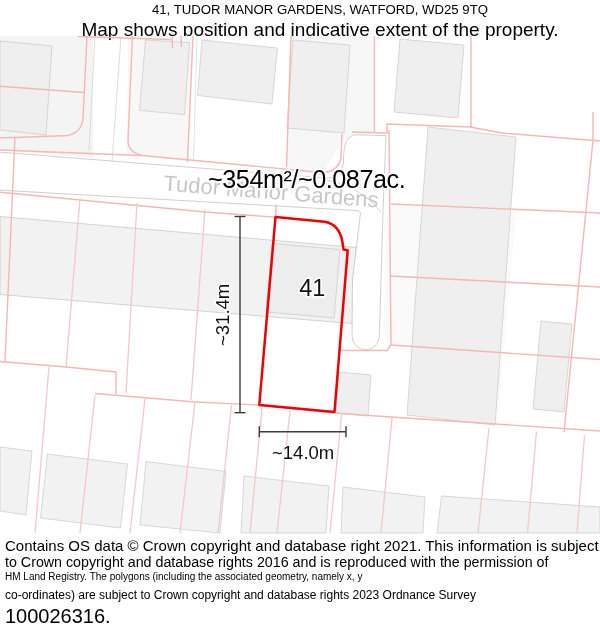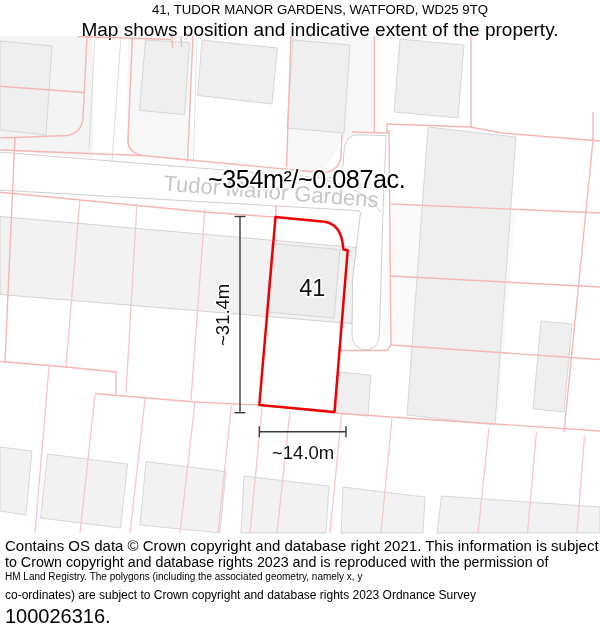--- a/index.html
+++ b/index.html
@@ -168,20 +168,20 @@
       <path d="M346,426.2 L346,437.2"></path>
     </g>
 
     <text x="272" y="459" font-size="18.5" fill="#111" class="halo" font-family="Liberation Sans, sans-serif">~14.0m</text>
 
     <text x="208" y="187.5" font-size="25.2" letter-spacing="-0.45" fill="#000" class="halo" font-family="Liberation Sans, sans-serif">~354m²/~0.087ac.</text>
   </svg>
 
   <div class="ftr" style="top:536.5px;font-size:15px;">Contains OS data © Crown copyright and database right 2021. This information is subject</div>
 
-  <div class="ftr" style="top:553.5px;font-size:14.25px;">to Crown copyright and database rights 2023 and is reproduced with the permission of</div>
+  <div class="ftr" style="top:553.5px;font-size:14.25px;">to Crown copyright and database rights 2016 and is reproduced with the permission of</div>
 
   <div class="ftr" style="top:570.5px;font-size:10px;">HM Land Registry. The polygons (including the associated geometry, namely x, y</div>
 
   <div class="ftr" style="top:587.5px;font-size:12px;">co-ordinates) are subject to Crown copyright and database rights 2023 Ordnance Survey</div>
 
   <div class="ftr" style="top:604.5px;font-size:20px;">100026316.</div>
 </div>
 
 </body></html>

